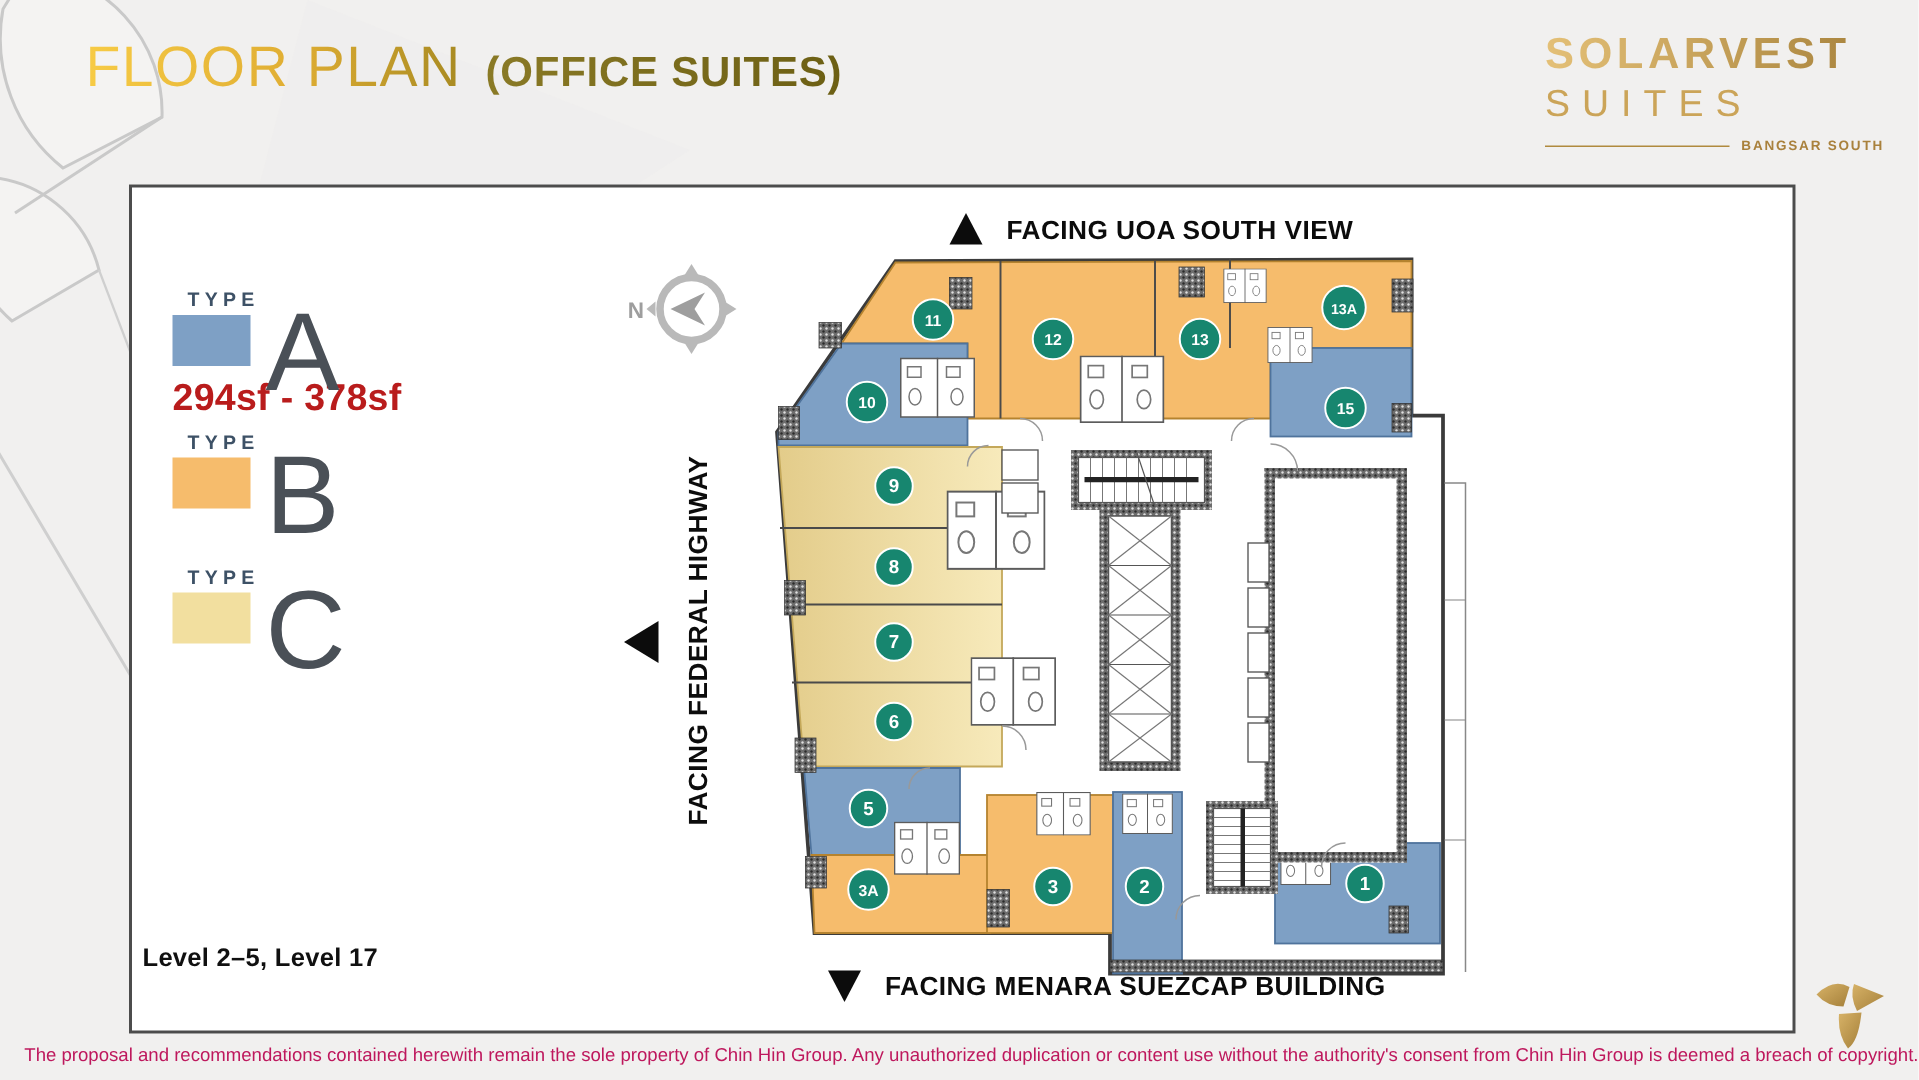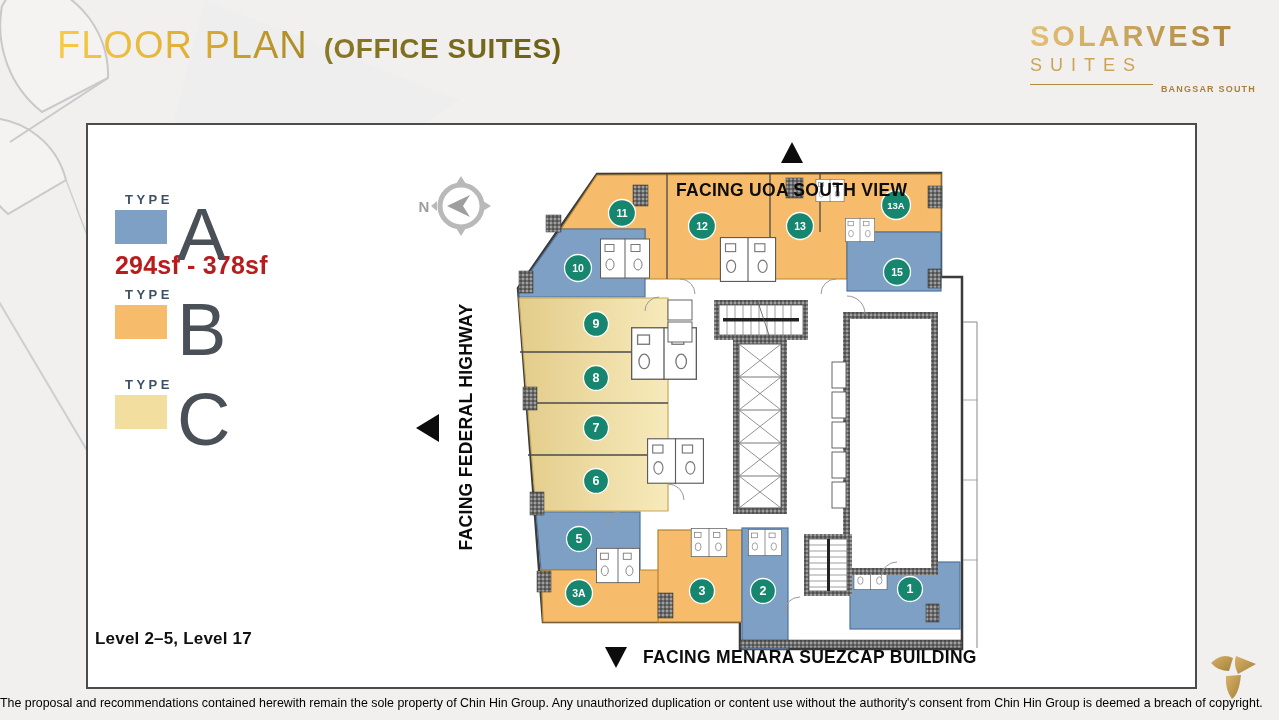--- a/index.html
+++ b/index.html
@@ -13,22 +13,22 @@
     -webkit-background-clip:text;background-clip:text;-webkit-text-fill-color:transparent;}
   .title-sub{font-size:28px;font-weight:600;letter-spacing:.5px;color:#7a6b1c;
     background:linear-gradient(90deg,#8a7a26,#6c5f14);
     -webkit-background-clip:text;background-clip:text;-webkit-text-fill-color:transparent;}
 
   
   .brand{position:absolute;left:1030px;top:20px;width:226px;z-index:5;}
   .brand-name{font-size:29px;font-weight:700;letter-spacing:3px;color:#BE9A4D;
     background:linear-gradient(90deg,#E4C077,#A5803A);
     -webkit-background-clip:text;background-clip:text;-webkit-text-fill-color:transparent;}
-  .brand-product{font-size:18px;font-weight:400;letter-spacing:8px;color:#CBA458;margin-top:2px;}
-  .brand-tag-row{display:flex;margin-top:8px;}
+  .brand-product{font-size:25px;font-weight:400;letter-spacing:8px;color:#CBA458;margin-top:2px;}
+  .brand-tag-row{display:flex;align-items:center;margin-top:8px;}
   .brand-rule{flex:1;border-top:1.5px solid #B08A3E;margin-right:8px;}
   .brand-tag{font-size:9px;font-weight:700;letter-spacing:1.2px;color:#A9813C;}
 
   
   .panel{position:absolute;left:86px;top:123px;width:1107px;height:562px;background:#fff;border:2px solid #4c4c4c;z-index:2;}
 
   
   .legend-block{position:absolute;left:115px;width:190px;z-index:6;}
   .type-word{font-size:13px;font-weight:700;letter-spacing:3.5px;color:#3d5166;margin-left:10px;}
   .swatch{width:52px;height:34px;margin-top:3px;}
@@ -37,21 +37,21 @@
 
   
   .facing{position:absolute;display:flex;align-items:center;gap:15px;z-index:6;}
   .facing-text{font-size:17.5px;font-weight:700;letter-spacing:.3px;color:#0c0c0c;white-space:nowrap;}
   .facing-left-text{position:absolute;left:466px;top:427px;transform:translate(-50%,-50%) rotate(-90deg);
     font-size:17.5px;font-weight:700;letter-spacing:.3px;color:#0c0c0c;white-space:nowrap;z-index:6;}
   .tri{display:block;}
 
   .level-label{position:absolute;left:95px;top:629px;font-size:17px;font-weight:700;color:#101010;z-index:6;letter-spacing:.2px;}
 
-  .disclaimer{position:absolute;left:0;top:696px;width:1279px;text-align:left;font-size:12.4px;color:#000000;z-index:6;}
+  .disclaimer{position:absolute;left:0;top:696px;width:1279px;text-align:right;font-size:12.4px;color:#be185d;z-index:6;}
 
   
   .wm{position:absolute;left:0;top:0;z-index:1;}
   #plan{position:absolute;left:0;top:0;z-index:4;}
   .footmark{position:absolute;left:1203px;top:641px;z-index:7;}
 
   
   .wallline{stroke:#4a4a4a;stroke-width:1.3;}
   .badge{fill:#17866F;stroke:#ffffff;stroke-width:1.3;}
   .badge-label{fill:#fff;font-weight:700;text-anchor:middle;font-family:"Liberation Sans",sans-serif;}
@@ -310,33 +310,33 @@
         <text x="702" y="230.3" class="badge-label" font-size="10.5">12</text>
         <circle cx="800" cy="226" r="13.5" class="badge"></circle>
         <text x="800" y="230.3" class="badge-label" font-size="10.5">13</text>
         <circle cx="896" cy="205" r="14.5" class="badge"></circle>
         <text x="896" y="209.3" class="badge-label" font-size="9.5">13A</text>
         <circle cx="897" cy="272" r="13.5" class="badge"></circle>
         <text x="897" y="276.3" class="badge-label" font-size="10.5">15</text>
       </g>
   </svg>
 
-  <div class="facing" style="left:676px;top:141px;flex-direction:column;">
+  <div class="facing" style="left:632px;top:141px;">
     <svg class="tri" width="24" height="24">
         <polygon points="12,1 23,22 1,22" fill="#0c0c0c"></polygon>
       </svg>
     <span class="facing-text">FACING UOA SOUTH VIEW</span>
   </div>
 
   <svg class="tri" style="position:absolute;left:414px;top:412px;z-index:6;" width="26" height="32">
     <polygon points="2,16 25,2 25,30" fill="#0c0c0c"></polygon>
   </svg>
   <div class="facing-left-text">FACING FEDERAL HIGHWAY</div>
 
-  <div class="facing" style="left:604px;top:645px;">
+  <div class="facing" style="left:551px;top:645px;">
     <svg class="tri" width="24" height="24">
         <polygon points="1,2 23,2 12,23" fill="#0c0c0c"></polygon>
       </svg>
     <span class="facing-text">FACING MENARA SUEZCAP BUILDING</span>
   </div>
 
   <div class="level-label">Level 2–5, Level 17</div>
 
   <div class="disclaimer">The proposal and recommendations contained herewith remain the sole property of Chin Hin Group. Any unauthorized duplication or content use without the authority's consent from Chin Hin Group is deemed a breach of copyright.</div>
 

